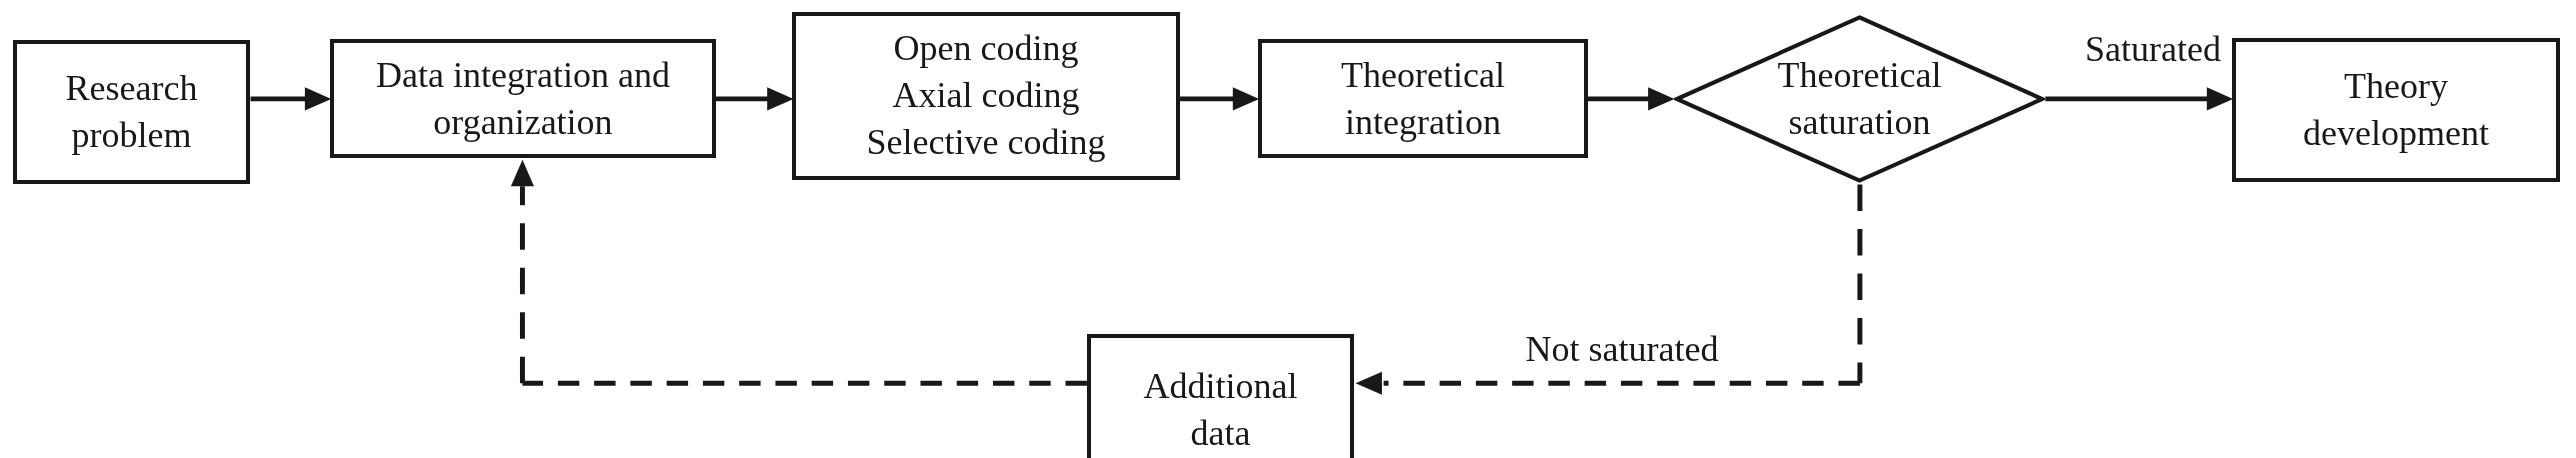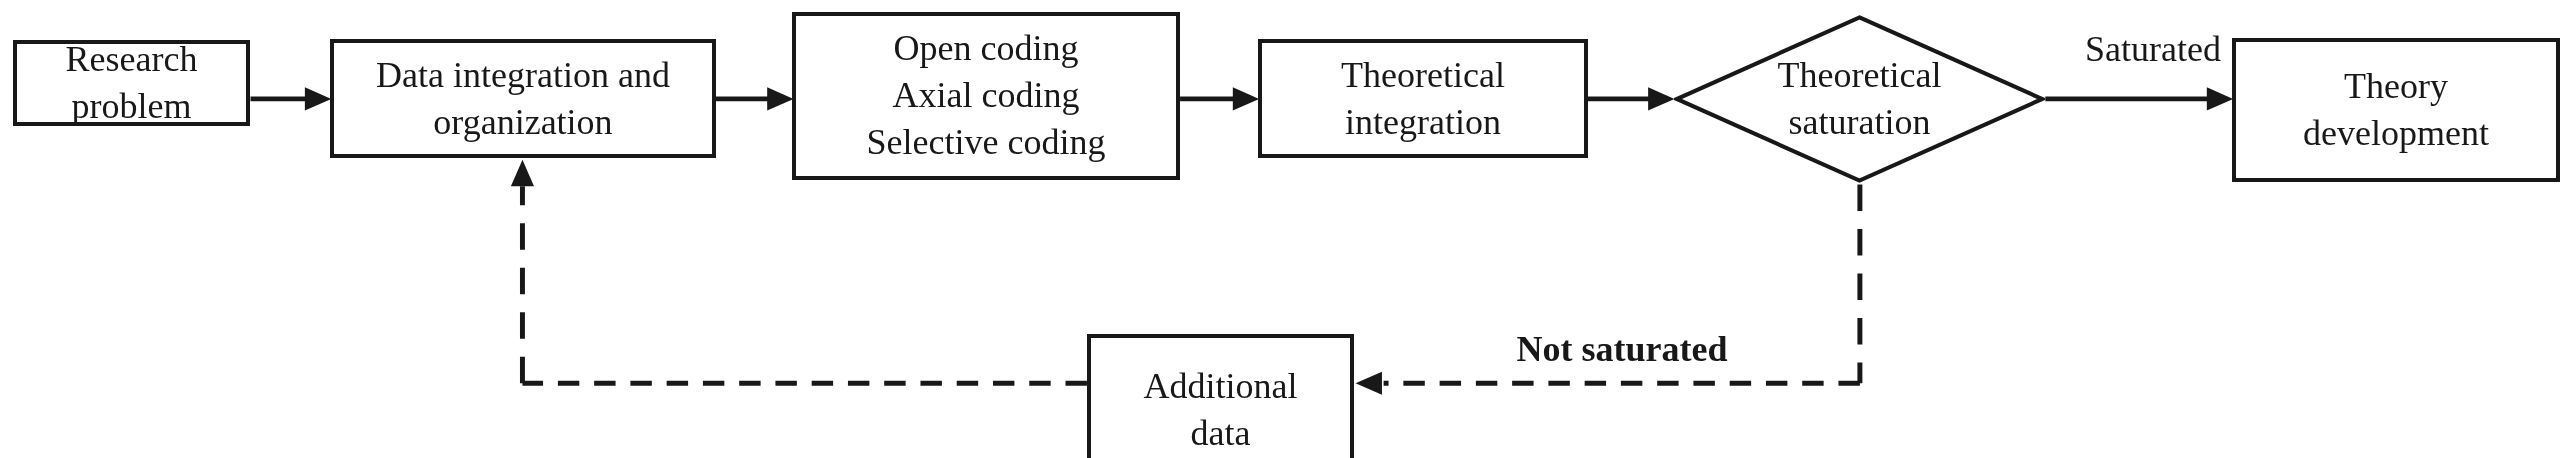--- a/index.html
+++ b/index.html
@@ -110,21 +110,21 @@
 
     <path class="edge dashed-v" d="M2257 224 V465"></path>
     <path class="edge dashed" d="M2257 465 H1679"></path>
     <polygon class="arrowhead" points="1645,465 1677,451 1677,479"></polygon>
 
     <path class="edge dashed" d="M1319 465 H634"></path>
     <path class="edge dashed-v" d="M634 465 V226"></path>
     <polygon class="arrowhead" points="634,194 620,226 648,226"></polygon>
   </svg>
 
-  <div class="node box" style="left:13px; top:40px; width:237px; height:86px;">
+  <div class="node box" style="left:13px; top:40px; width:237px; height:144px;">
     <span class="node-label">Research
 problem</span>
   </div>
 
   <div class="node box" style="left:330px; top:39px; width:386px; height:119px;">
     <span class="node-label">Data integration and
 organization</span>
   </div>
 
   <div class="node box" style="left:792px; top:11.5px; width:388px; height:168px;">
@@ -151,16 +151,16 @@
 development</span>
   </div>
 
   <div class="node box" style="left:1087px; top:334px; width:267px; height:152px;">
     <span class="node-label">Additional
 data</span>
   </div>
 
   <div class="edge-label" style="left:2023px; top:26px; width:198px;text-align:right;">Saturated</div>
 
-  <div class="edge-label" style="left:1490px; top:326px; width:264px;font-weight:bold;">Not saturated</div>
+  <div class="edge-label" style="left:1490px; top:326px; width:264px;">Not saturated</div>
 
 </div>
 
 
 </body></html>

